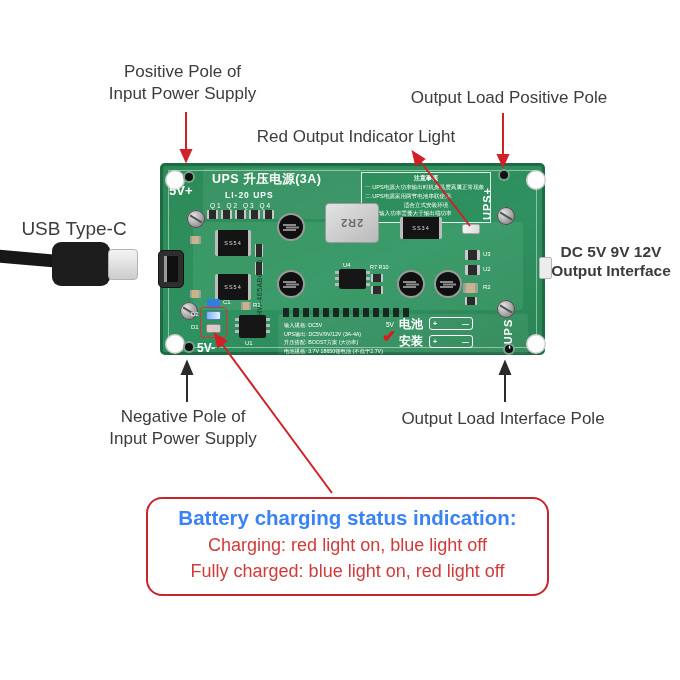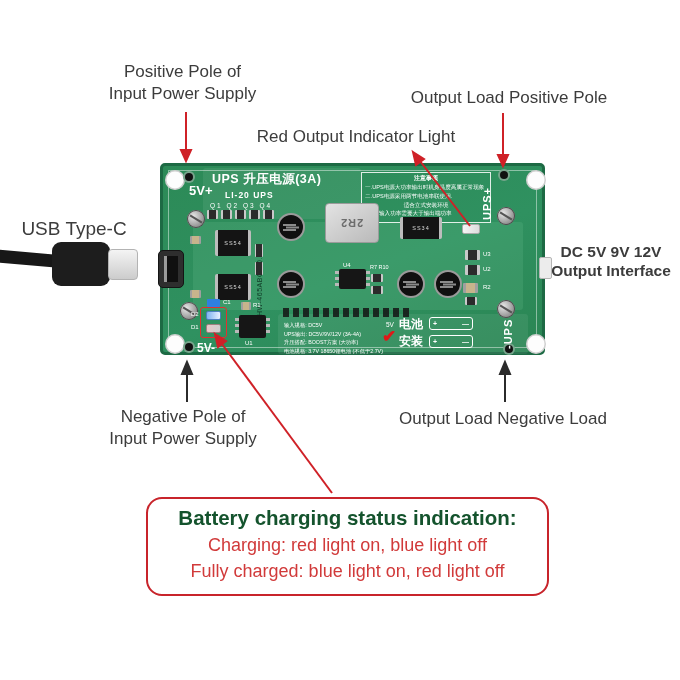--- a/index.html
+++ b/index.html
@@ -70,21 +70,21 @@
   .usbport::after{content:"";position:absolute;left:5px;top:5px;right:5px;bottom:5px;
            background:#101010;border-left:3px solid #9a9a9a;}
   .conn-r{position:absolute;left:376px;top:91px;width:13px;height:22px;background:#ececec;
           border:1px solid #b5b5b5;box-sizing:border-box;border-radius:2px;}
   .redbox-led{position:absolute;left:37px;top:141px;width:27px;height:31px;
           border:1.6px solid #e23030;border-radius:3px;box-sizing:border-box;}
   
   #statusbox{position:absolute;left:146px;top:497px;width:403px;height:99px;
              border:2.5px solid #c8242b;border-radius:16px;box-sizing:border-box;
              text-align:center;padding-top:7px;background:#fff;}
-  #statusbox .t{color:#14532d;font-weight:bold;font-size:20.5px;}
+  #statusbox .t{color:#3b82f6;font-weight:bold;font-size:20.5px;}
   #statusbox .l{color:#d13a3a;font-size:18px;margin-top:5px;}
   .check{position:absolute;color:#e01818;font-size:17px;font-weight:bold;}
   svg.overlay{position:absolute;left:0;top:0;pointer-events:none;}
   .ind-txt{position:absolute;color:#6d6d6d;font-weight:bold;font-size:11px;
            transform:rotate(180deg);letter-spacing:1px;}
   .vdark{position:absolute;color:rgba(8,40,26,.85);font-size:7px;writing-mode:vertical-rl;
          transform:rotate(180deg);letter-spacing:.5px;white-space:nowrap;}
 </style>
 </head>
 <body>
@@ -99,21 +99,21 @@
   <div class="lbl" style="left:385px;top:87px;width:248px;">Output Load Positive Pole</div>
   <div class="lbl usb" style="left:10px;top:217px;width:128px;">USB Type-C</div>
   <div class="lbl small" style="left:548px;top:243px;width:126px;font-weight:bold;">
     <div>DC 5V 9V 12V</div>
     <div>Output Interface</div>
   </div>
   <div class="lbl" style="left:92px;top:406px;width:182px;">
     <div>Negative Pole of</div>
     <div>Input Power Supply</div>
   </div>
-  <div class="lbl" style="left:378px;top:408px;width:250px;">Output Load Negative Load</div>
+  <div class="lbl" style="left:378px;top:408px;width:250px;">Output Load Interface Pole</div>
 
   <div class="cable"></div>
   <div class="plugbody"></div>
   <div class="plugtip"></div>
 
   <div id="board">
     <div class="inner-silk"></div>
     <div class="panel" style="left:40px;top:2px;width:158px;height:51px;"></div>
     <div class="panel mid" style="left:30px;top:56px;width:330px;height:88px;"></div>
     <div class="panel" style="left:115px;top:148px;width:250px;height:40px;"></div>
@@ -125,21 +125,21 @@
     <div class="screw" style="left:24px;top:44px;"></div>
     <div class="screw" style="left:334px;top:41px;"></div>
     <div class="screw" style="left:17px;top:136px;"></div>
     <div class="screw" style="left:334px;top:134px;"></div>
 
     <div class="pin" style="left:22px;top:7px;"></div>
     <div class="pin" style="left:337px;top:5px;"></div>
     <div class="pin" style="left:22px;top:177px;"></div>
     <div class="pin" style="left:342px;top:179px;"></div>
 
-    <div class="wtxt" style="left:6px;top:17px;font-size:13px;font-weight:bold;margin-left:20px;">5V+</div>
+    <div class="wtxt" style="left:6px;top:17px;font-size:13px;font-weight:bold;">5V+</div>
     <div class="wtxt" style="left:49px;top:5px;font-size:12.5px;font-weight:bold;letter-spacing:.5px;">UPS 升压电源(3A)</div>
     <div class="wtxt" style="left:62px;top:24px;font-size:8.5px;font-weight:bold;letter-spacing:1px;">LI-20 UPS</div>
     <div class="wtxt" style="left:47px;top:36px;font-size:6.5px;letter-spacing:2px;">Q1  Q2  Q3  Q4</div>
     <div class="vtext" style="left:318px;top:6px;height:48px;font-size:11px;">UPS+</div>
     <div class="vtext" style="left:339px;top:131px;height:52px;font-size:11px;">-UPS</div>
     <div class="wtxt" style="left:34px;top:175px;font-size:12px;font-weight:bold;">5V-</div>
     <div class="vdark" style="left:93px;top:58px;height:92px;">HW-465ABC V0.0.1</div>
 
     <div class="notice">
       <div class="nt">注意事项</div>

